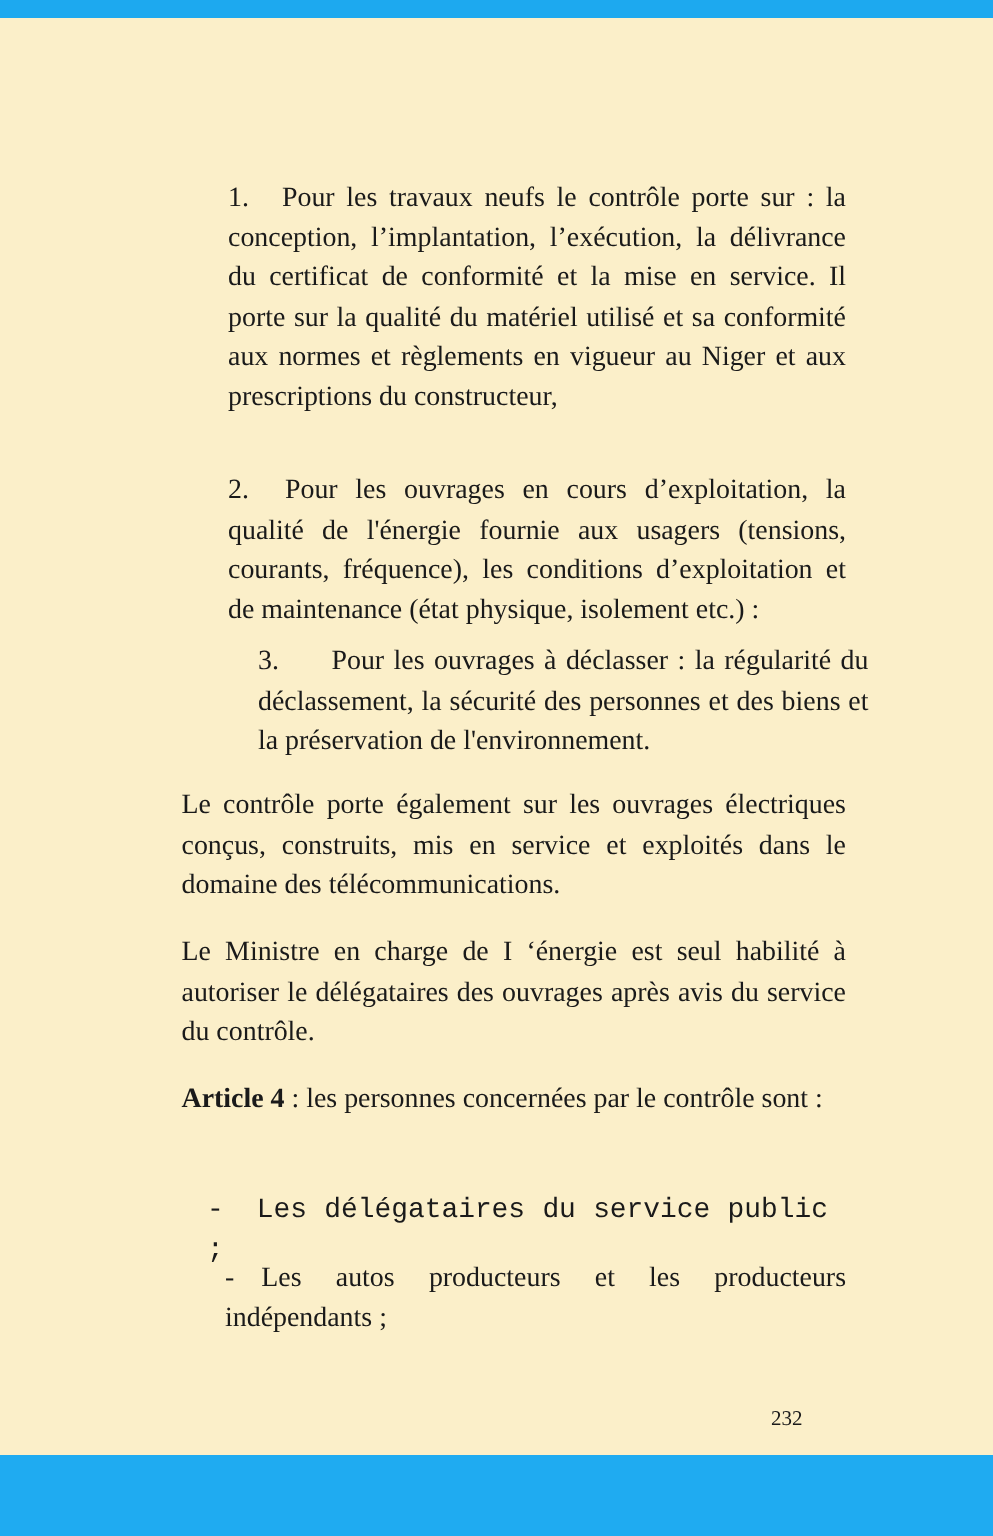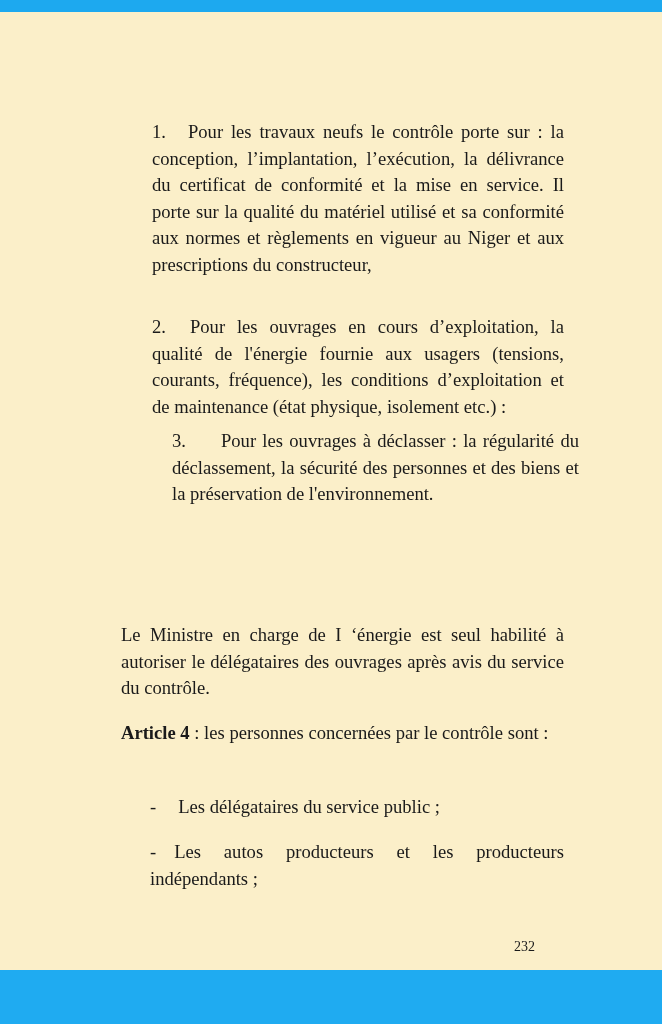--- a/index.html
+++ b/index.html
@@ -39,21 +39,21 @@
       line-height: 26.5px;
       text-align: justify;
       text-align-last: left;
     }
     .item1 { left: 152px; top: 107px; width: 412px; }
     .item2 { left: 152px; top: 282px; width: 412px; margin-top: 20px; }
     .item3 { left: 157px; top: 416px; width: 407px; margin-left: 15px; }
     .para1 { left: 121px; top: 512px; width: 443px; }
     .para2 { left: 121px; top: 610px; width: 443px; }
     .para3 { left: 121px; top: 708px; width: 443px; }
-    .bullet1 { left: 150px; top: 782px; width: 414px; }
+    .bullet1 { left: 138px; top: 782px; width: 414px; font-family: Liberation Mono, monospace; }
     .bullet2 { left: 150px; top: 827px; width: 414px; }
     .num-gap { display: inline-block; }
     .item1 .num-gap { width: 22px; }
     .item2 .num-gap { width: 24px; }
     .item3 .num-gap { width: 35px; }
     .bullet-gap1 { display: inline-block; width: 22px; }
     .bullet-gap2 { display: inline-block; width: 18px; }
     .article-label {
       font-weight: bold;
     }
@@ -76,20 +76,21 @@
   </div>
 
   <div class="txt item2">
     <span>2.</span><span class="num-gap"></span><span>Pour les ouvrages en cours d’exploitation, la qualité de l'énergie fournie aux usagers (tensions, courants, fréquence), les conditions d’exploitation et de maintenance (état physique, isolement etc.) :</span>
   </div>
 
   <div class="txt item3">
     <span>3.</span><span class="num-gap"></span><span>Pour les ouvrages à déclasser : la régularité du déclassement, la sécurité des personnes et des biens et la préservation de l'environnement.</span>
   </div>
 
+  <div class="txt para1">Le contrôle porte également sur les ouvrages électriques conçus, construits, mis en service et exploités dans le domaine des télécommunications.</div>
 
   <div class="txt para2">Le Ministre en charge de I ‘énergie est seul habilité à autoriser le délégataires des ouvrages après avis du service du contrôle.</div>
 
   <div class="txt para3">
     <span class="article-label">Article 4</span><span> : les personnes concernées par le contrôle sont :</span>
   </div>
 
   <div class="txt bullet1">
     <span>-</span><span class="bullet-gap1"></span><span>Les délégataires du service public ;</span>
   </div>

